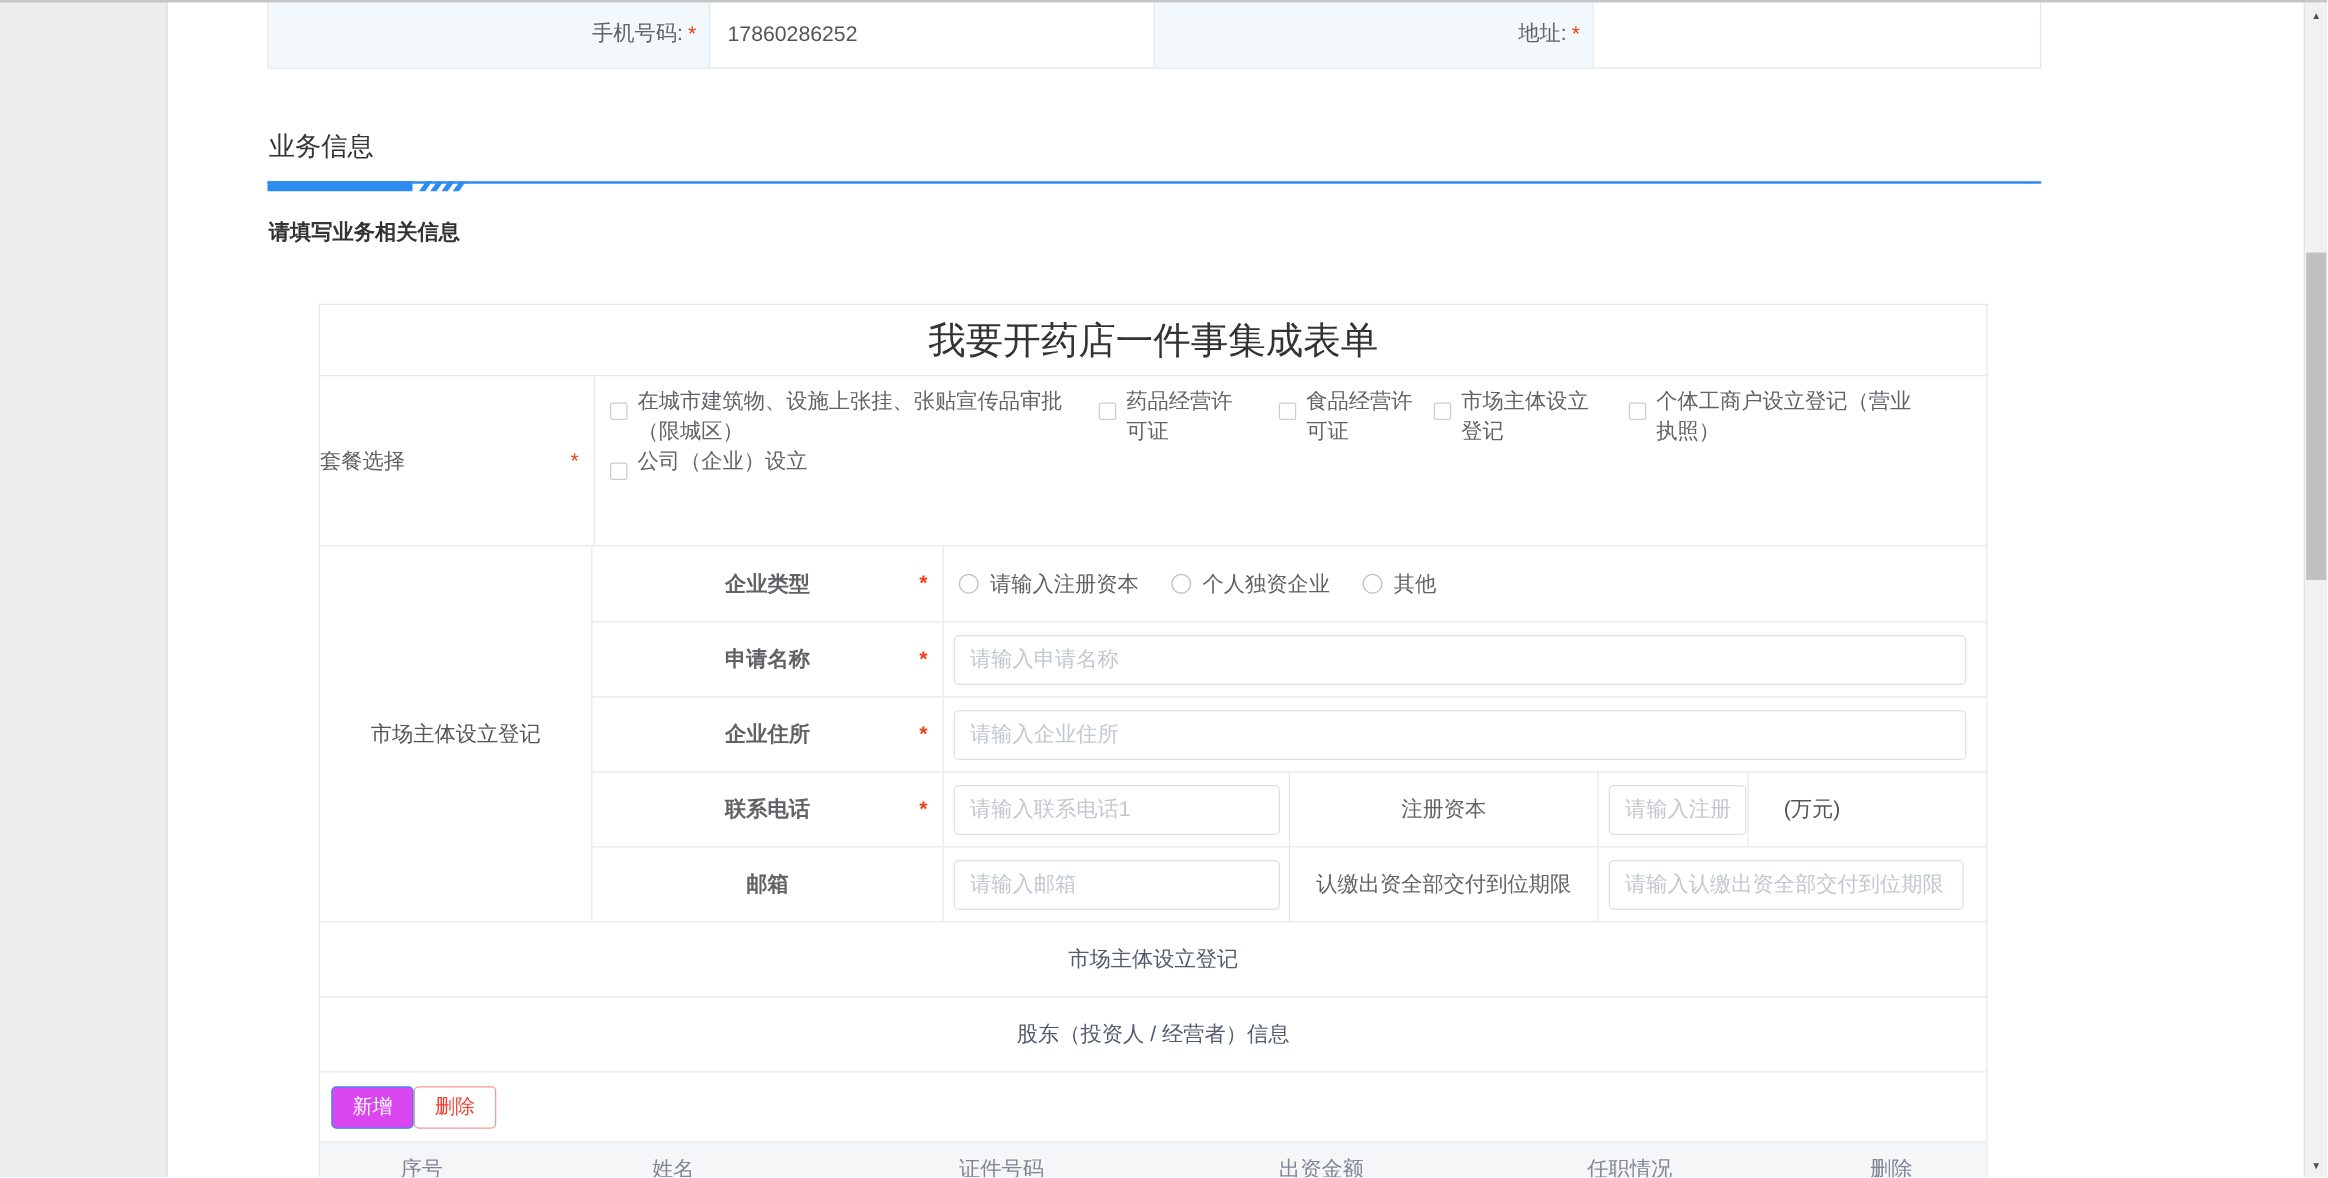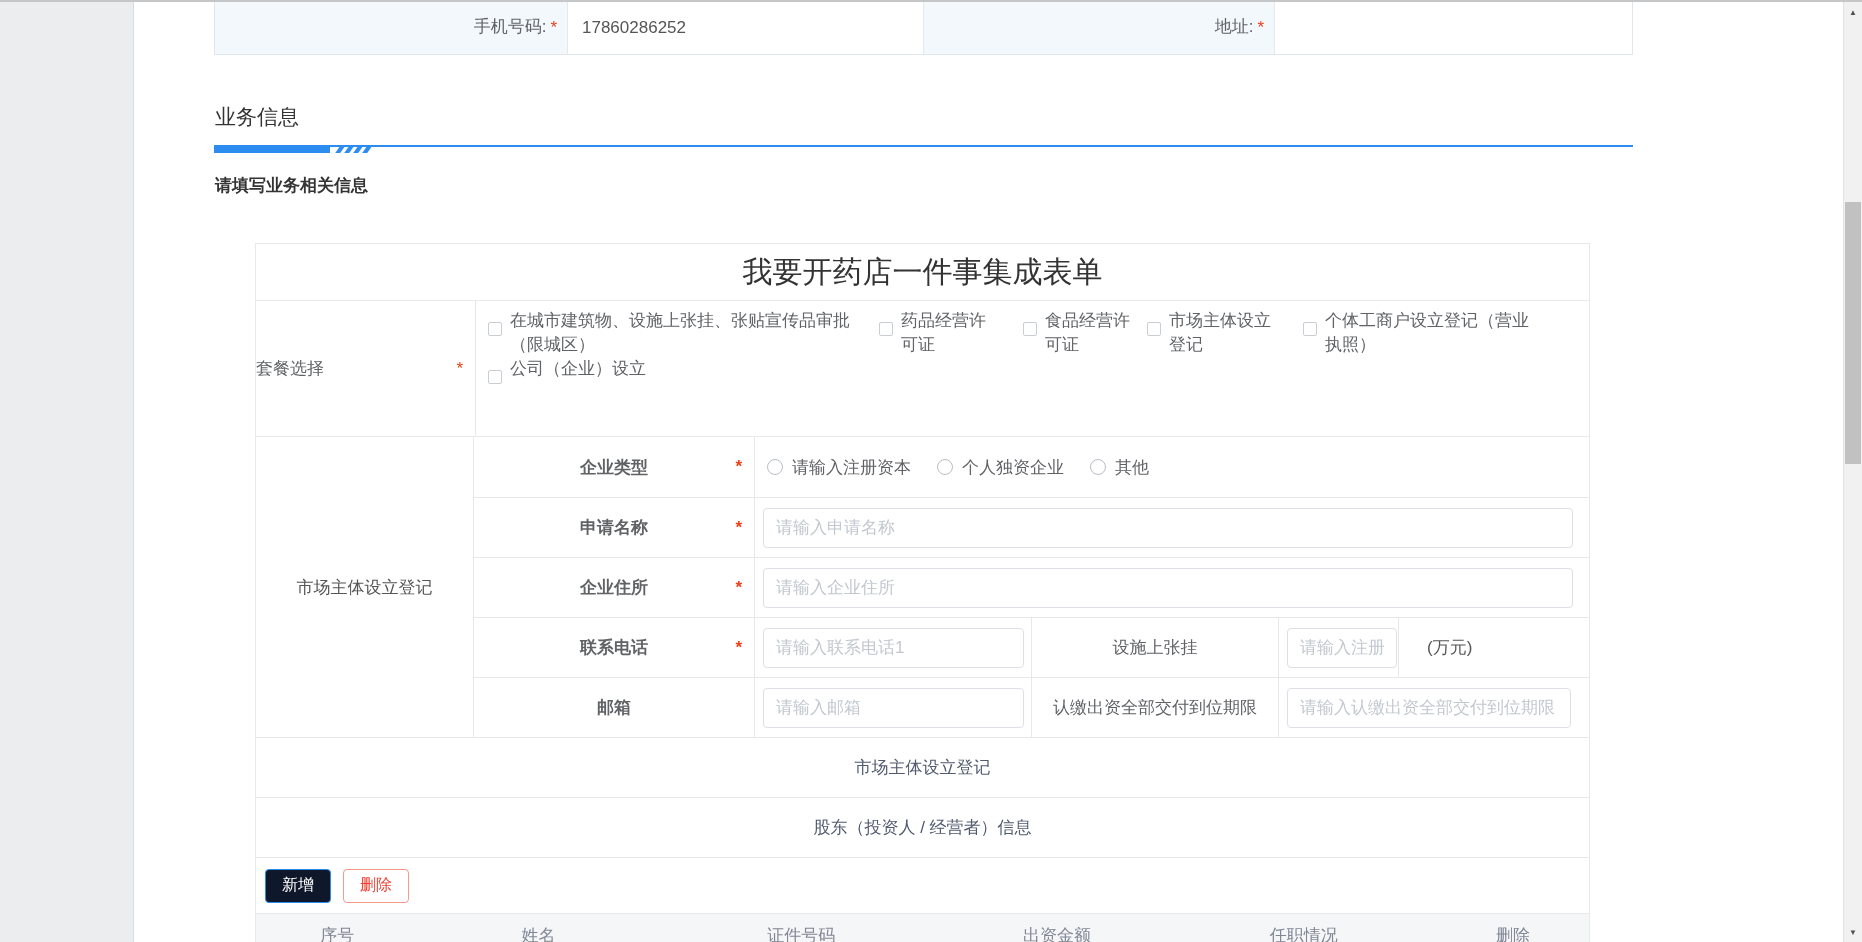--- a/index.html
+++ b/index.html
@@ -78,21 +78,21 @@
 
   .radio-cell { flex:1; display:flex; align-items:center; padding-left:12px; }
   .radio-item { display:flex; align-items:center; margin-right:26px; cursor:pointer; }
   .radio-circle { width:16px; height:16px; border:1px solid #b9bdc5; border-radius:50%; background:#fff; margin-right:9px; flex:none; }
 
   .section-row { height:60px; display:flex; align-items:center; justify-content:center; color:#515a6e; }
 
   .buttons-row { height:56px; display:flex; align-items:center; padding-left:9px; }
   .btn { height:34px; min-width:66px; padding:0 16px; border-radius:4px; font-size:16px;
     font-family:inherit; cursor:pointer; }
-  .btn-primary { background:#0f172a; border:1px solid #2d8cf0; color:#fff; margin-right:12px; }
+  .btn-primary { background:#d946ef; border:1px solid #2d8cf0; color:#fff; }
   .btn-danger { background:#fff; border:1px solid #f7998a; color:#f04134; }
 
   .header-row { height:48px; display:flex; background:#f5f6f7; color:#808695; border-bottom:1px solid #e8e8e8; }
   .th { display:flex; justify-content:center; padding-top:10px; }
   .th-1{width:12.2%;} .th-2{width:18%;} .th-3{width:21.4%;} .th-4{width:17%;} .th-5{width:20%;} .th-6{width:11.4%;}
 
   
   .scrollbar { position:absolute; right:0; top:2px; width:19px; height:940px; background:#f1f1f1; border-left:1px solid #e2e2e2; }
   .sb-arrow { position:absolute; left:0; width:100%; height:16px; display:flex; align-items:center; justify-content:center;
     font-size:8px; color:#505050; cursor:pointer; }
@@ -222,21 +222,21 @@
 
         <div class="e-row">
           <div class="label-cell">
             <span>联系电话</span>
             <span class="req">*</span>
           </div>
           <div class="input-cell bordered" style="width:277px;">
             <input class="ipt ipt-mid" placeholder="请输入联系电话1" style="">
           </div>
           <div class="label-cell-2">
-            <span>设施上张挂</span>
+            <span>注册资本</span>
           </div>
           <div class="input-cell bordered" style="width:120px;">
             <input class="ipt ipt-small" placeholder="请输入注册资本" style="">
           </div>
           <div class="unit-cell">(万元)</div>
         </div>
 
         <div class="e-row">
           <div class="label-cell">
             <span>邮箱</span>

